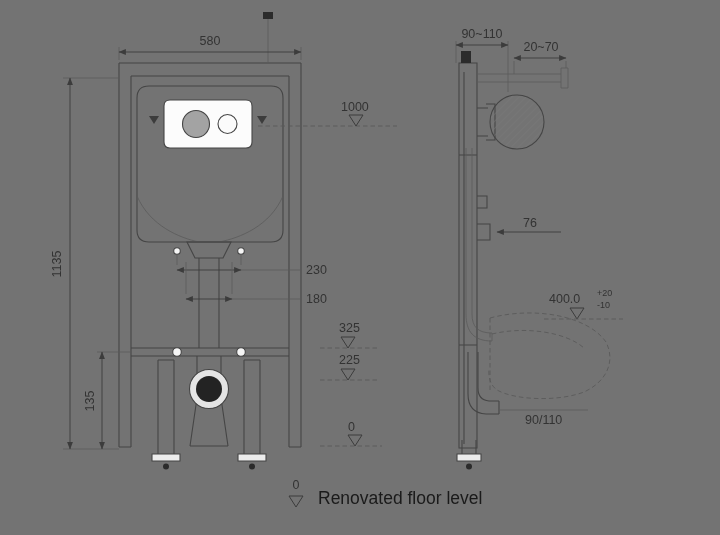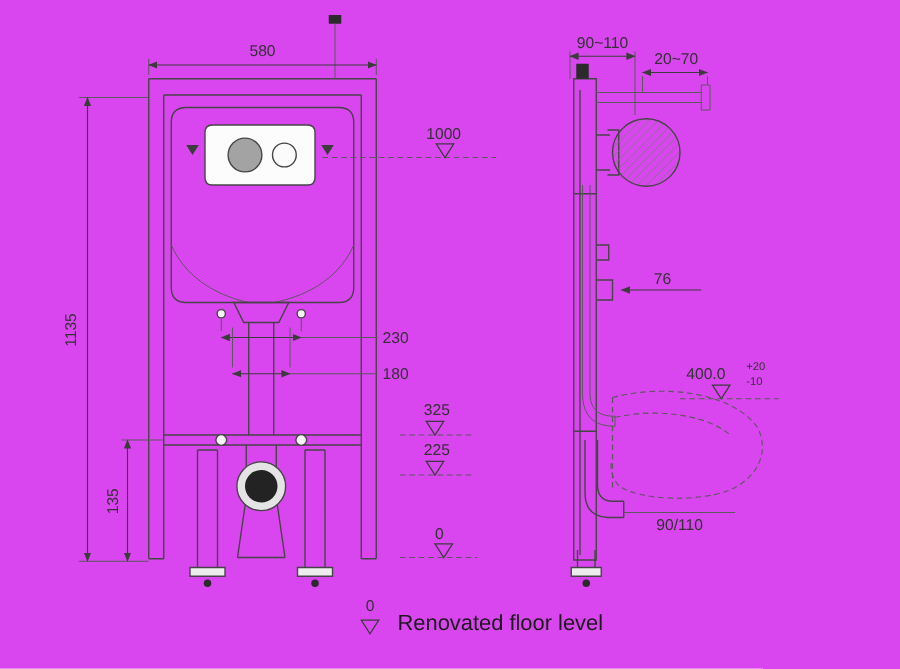--- a/index.html
+++ b/index.html
@@ -1,16 +1,16 @@
 <!DOCTYPE html>
 <html><head>
 <meta charset="utf-8">
 <style>
   html,body { margin:0; padding:0; background:#f5f5f5; }
-  .stage { position:relative; width:720px; height:535px; background:#d946ef; overflow:hidden;
+  .stage { position:relative; width:720px; height:535px; background:#737373; overflow:hidden;
            font-family:"Liberation Sans","DejaVu Sans",sans-serif; }
   svg text { fill:#333; font-family:"Liberation Sans","DejaVu Sans",sans-serif; }
   .dim    { font-size:12.5px; }
   .dim-sm { font-size:9px; }
   .legend { font-size:17.5px; fill:#1a1a1a; }
   .ln   { fill:none; stroke:#454545; stroke-width:1.1; }
   .ln-t { fill:none; stroke:#5a5a5a; stroke-width:0.8; }
   .ext  { fill:none; stroke:#5a5a5a; stroke-width:0.8; }
   .dash { fill:none; stroke:#5a5a5a; stroke-width:0.9; stroke-dasharray:4.5 3; }
   .dl   { fill:none; stroke:#3c3c3c; stroke-width:0.9; marker-start:url(#arr); marker-end:url(#arr); }

